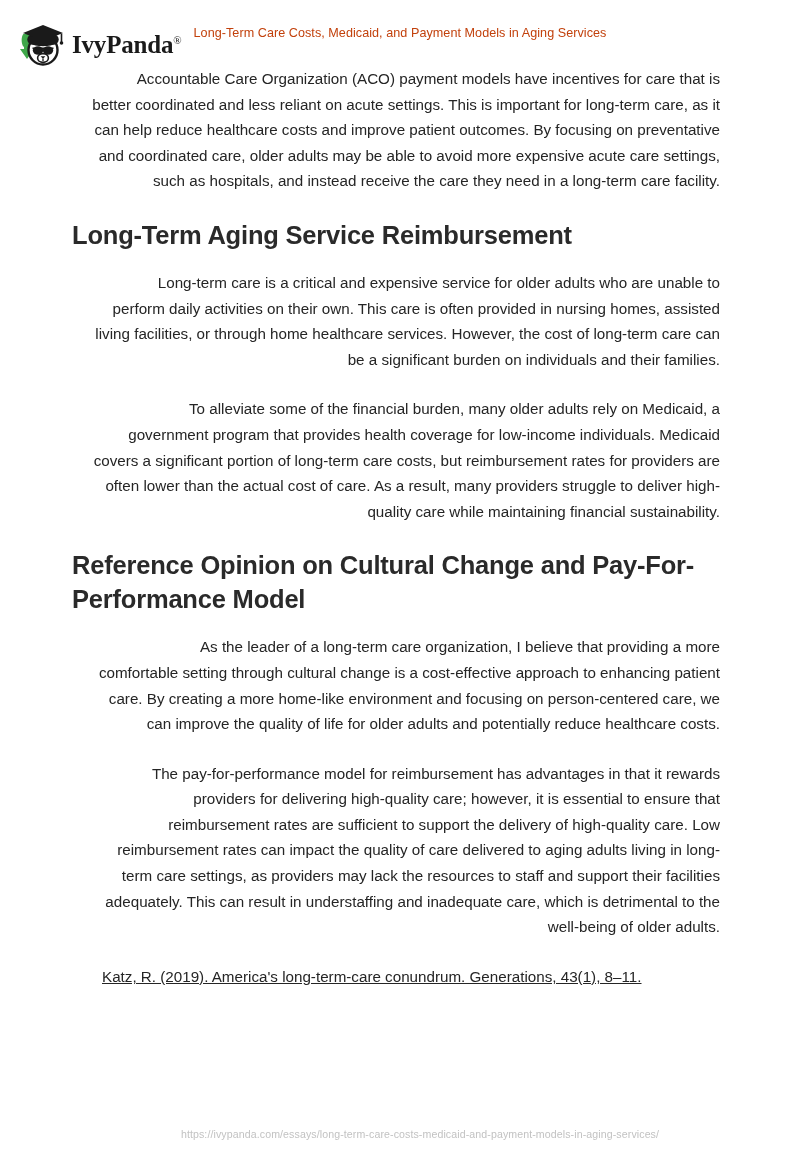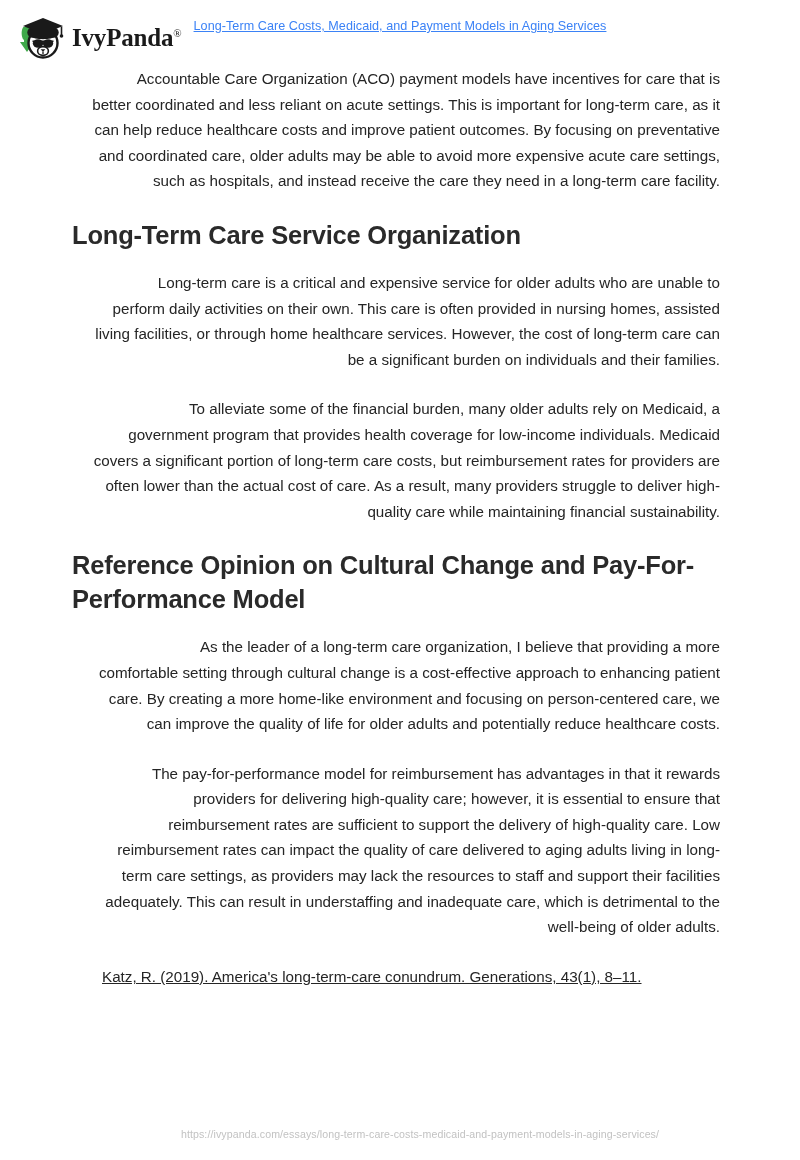--- a/index.html
+++ b/index.html
@@ -12,21 +12,21 @@
     height: 1160px;
     position: relative;
     font-family: "Liberation Sans", sans-serif;
     color: #222222;
     overflow: hidden;
   }
 
   
   .page-header {
     position: absolute;
-    top: 6px;
+    top: 13px;
     left: 0;
     width: 800px;
     height: 62px;
   }
   .brand {
     position: absolute;
     left: 14px;
     top: 8px;
     display: flex;
     align-items: center;
@@ -51,24 +51,23 @@
     vertical-align: super;
     font-weight: normal;
   }
   .header-title {
     position: absolute;
     left: 0;
     top: 13px;
     width: 800px;
     text-align: center;
     font-size: 12.6px;
-    color: #3b82f6;
+    color: #c2410c;
     letter-spacing: 0.05px;
     white-space: nowrap;
-    text-decoration: underline;
   }
 
   
   .article {
     position: absolute;
     left: 72px;
     top: 66px;
     width: 648px;
   }
   .para {
@@ -144,21 +143,21 @@
       <circle cx="47.5" cy="22" r="1.8" fill="#1a1a1a"></circle>
     </svg>
     <span class="brand-word"><span>IvyPanda</span><span class="reg">®</span></span>
   </div>
 
   <div class="header-title">Long-Term Care Costs, Medicaid, and Payment Models in Aging Services</div>
 </div>
 
 <div class="article" id="article">
     <p class="para">Accountable Care Organization (ACO) payment models have incentives for care that is better coordinated and less reliant on acute settings. This is important for long-term care, as it can help reduce healthcare costs and improve patient outcomes. By focusing on preventative and coordinated care, older adults may be able to avoid more expensive acute care settings, such as hospitals, and instead receive the care they need in a long-term care facility.</p>
-    <h2 class="section-heading">Long-Term Care Service Organization</h2>
+    <h2 class="section-heading">Long-Term Aging Service Reimbursement</h2>
     <p class="para">Long-term care is a critical and expensive service for older adults who are unable to perform daily activities on their own. This care is often provided in nursing homes, assisted living facilities, or through home healthcare services. However, the cost of long-term care can be a significant burden on individuals and their families.</p>
     <p class="para">To alleviate some of the financial burden, many older adults rely on Medicaid, a government program that provides health coverage for low-income individuals. Medicaid covers a significant portion of long-term care costs, but reimbursement rates for providers are often lower than the actual cost of care. As a result, many providers struggle to deliver high-quality care while maintaining financial sustainability.</p>
     <h2 class="section-heading">Reference Opinion on Cultural Change and Pay-For-Performance Model</h2>
     <p class="para">As the leader of a long-term care organization, I believe that providing a more comfortable setting through cultural change is a cost-effective approach to enhancing patient care. By creating a more home-like environment and focusing on person-centered care, we can improve the quality of life for older adults and potentially reduce healthcare costs.</p>
     <p class="para">The pay-for-performance model for reimbursement has advantages in that it rewards providers for delivering high-quality care; however, it is essential to ensure that reimbursement rates are sufficient to support the delivery of high-quality care. Low reimbursement rates can impact the quality of care delivered to aging adults living in long-term care settings, as providers may lack the resources to staff and support their facilities adequately. This can result in understaffing and inadequate care, which is detrimental to the well-being of older adults.</p>
     <p class="ref-entry">Katz, R. (2019). America's long-term-care conundrum. Generations, 43(1), 8–11.</p>
   </div>
 
 <div class="page-footer">
   <span class="footer-url">https://ivypanda.com/essays/long-term-care-costs-medicaid-and-payment-models-in-aging-services/</span>

